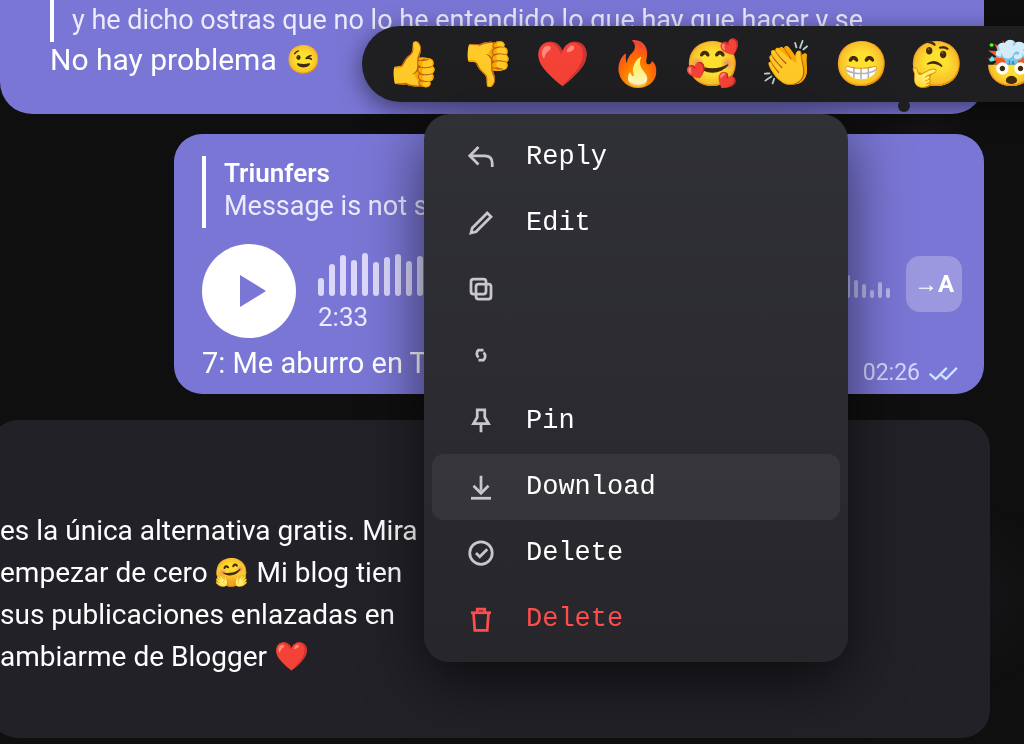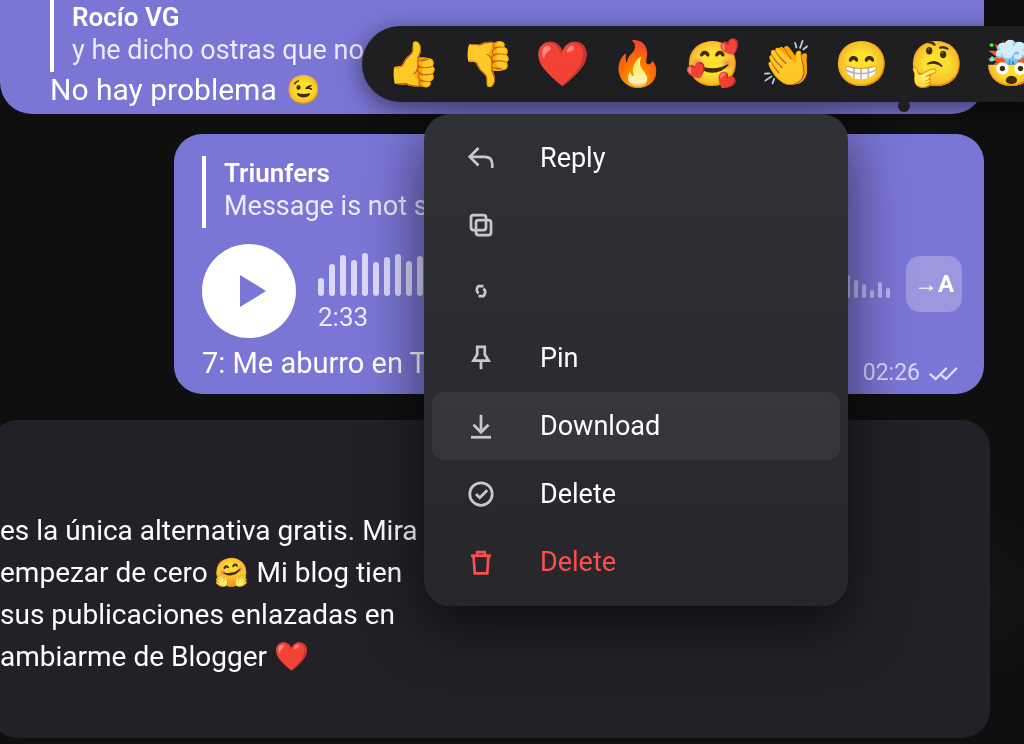--- a/index.html
+++ b/index.html
@@ -161,27 +161,28 @@
     position: absolute;
     left: 424px; top: 114px;
     width: 424px;
     background: linear-gradient(180deg, #303037 0%, #26262b 100%);
     border-radius: 26px;
     padding: 10px 0;
     z-index: 10;
     box-shadow: 0 20px 60px rgba(0,0,0,.6);
   }
   .menu-item {
-    display: flex; align-items: center; gap: 44px;
+    display: flex; align-items: center; gap: 30px;
     padding: 18px 34px;
     cursor: pointer;
     font-size: 27px;
     color: var(--menu-text);
     border-radius: 12px;
     margin: 0 8px;
+    font-family: Liberation Mono, monospace;
   }
   .menu-item.hover { background: rgba(255,255,255,.06); }
   .menu-item .mi-icon {
     width: 30px; height: 30px; flex-shrink: 0;
     stroke: var(--menu-icon); stroke-width: 2.2; fill: none;
   }
   .menu-item.danger { color: var(--danger); }
   .menu-item.danger .mi-icon { stroke: var(--danger); }
 
   
@@ -193,21 +194,20 @@
     z-index: 6;
   }
 </style>
 </head>
 <body>
 
 <div class="wallpaper"></div>
 
 <div class="bubble bubble-1">
   <div class="reply-strip">
-    <div class="reply-name">Rocío VG</div>
     <div class="reply-text">y he dicho ostras que no lo he entendido lo que hay que hacer y se … …</div>
   </div>
   <div class="msg-text-1">
     <span>No hay problema</span>
     <span class="emoji">😉</span>
   </div>
   <div class="meta-row">
     <span>2:22</span>
     <span class="ticks">
       <svg viewBox="0 0 40 20">
@@ -307,20 +307,26 @@
 <div class="menu">
 
   <div class="menu-item">
     <svg class="mi-icon" viewBox="0 0 24 24">
       <path d="M10 4 L3 11 L10 18"></path>
         <path d="M3 11 H15 C19 11 21 13 21 17 V20"></path>
     </svg>
     <span>Reply</span>
   </div>
 
+  <div class="menu-item">
+    <svg class="mi-icon" viewBox="0 0 24 24">
+      <path d="M4 20 L8 19 L20 7 L17 4 L5 16 Z"></path>
+    </svg>
+    <span>Edit</span>
+  </div>
 
   <div class="menu-item">
     <svg class="mi-icon" viewBox="0 0 24 24">
       <rect x="8" y="8" width="12" height="12" rx="2"></rect>
         <rect x="4" y="4" width="12" height="12" rx="2"></rect>
     </svg>
   </div>
 
   <div class="menu-item">
     <svg class="mi-icon" viewBox="0 0 24 24">

